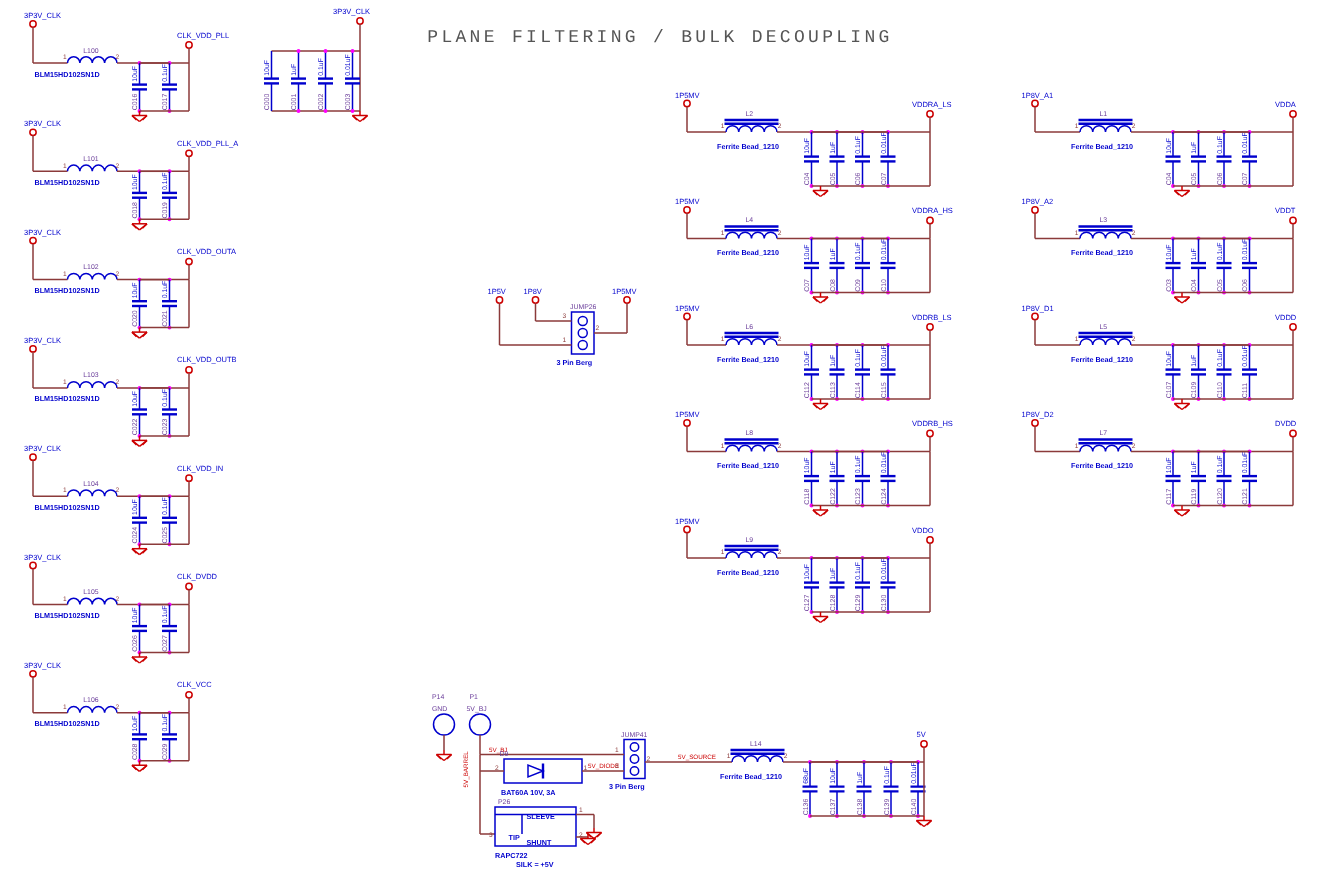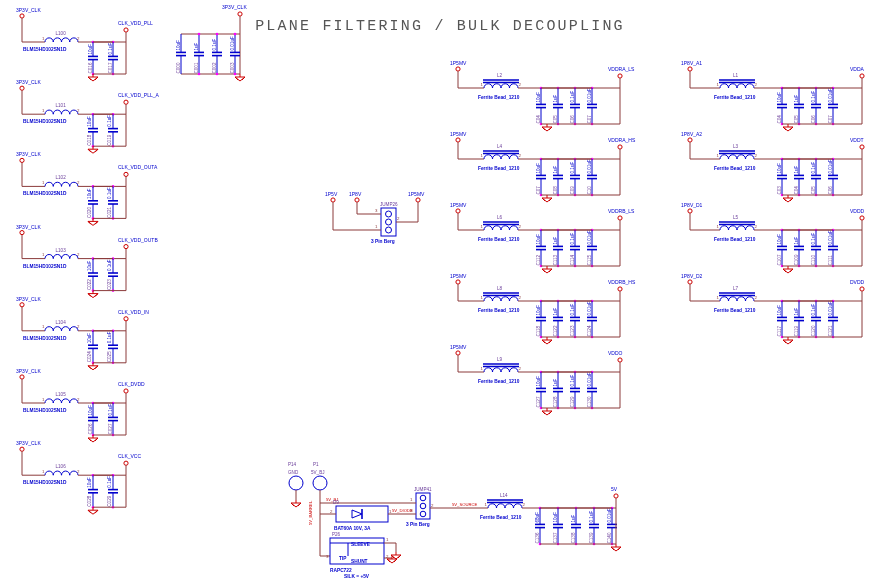--- a/index.html
+++ b/index.html
@@ -14,21 +14,21 @@
   .junction{fill:#ff00ff;}
   .port{fill:none;stroke:#cc0000;stroke-width:1;}
   .boxblue{fill:none;stroke:#0000cd;stroke-width:1;}
   .tnet{font-family:"Liberation Sans",sans-serif;fill:#0000cd;font-size:5px;}
   .tred{font-family:"Liberation Sans",sans-serif;fill:#cc0000;font-size:4.2px;}
   .tpin{font-family:"Liberation Sans",sans-serif;fill:#8B3A3A;font-size:4.4px;}
   .tval{font-family:"Liberation Sans",sans-serif;fill:#0000cd;font-size:4.6px;}
   .tdes{font-family:"Liberation Sans",sans-serif;fill:#6a3d9a;font-size:4.6px;}
   .tbead{font-family:"Liberation Sans",sans-serif;fill:#0000cd;font-size:4.8px;font-weight:bold;}
   .title{position:absolute;left:0;top:18px;width:880px;text-align:center;
-         font-family:"Liberation Mono",monospace;font-size:15px;letter-spacing:2.2px;color:#555;}
+         font-family:"Liberation Mono",monospace;font-size:12px;letter-spacing:2.2px;color:#555;}
 </style>
 </head>
 <body>
 
 <div id="sheet">
 
   <div class="title">PLANE FILTERING / BULK DECOUPLING</div>
 
   <svg id="canvas" viewBox="0 0 880 585">
       <circle cx="22" cy="16" r="2.1" class="port"></circle>

